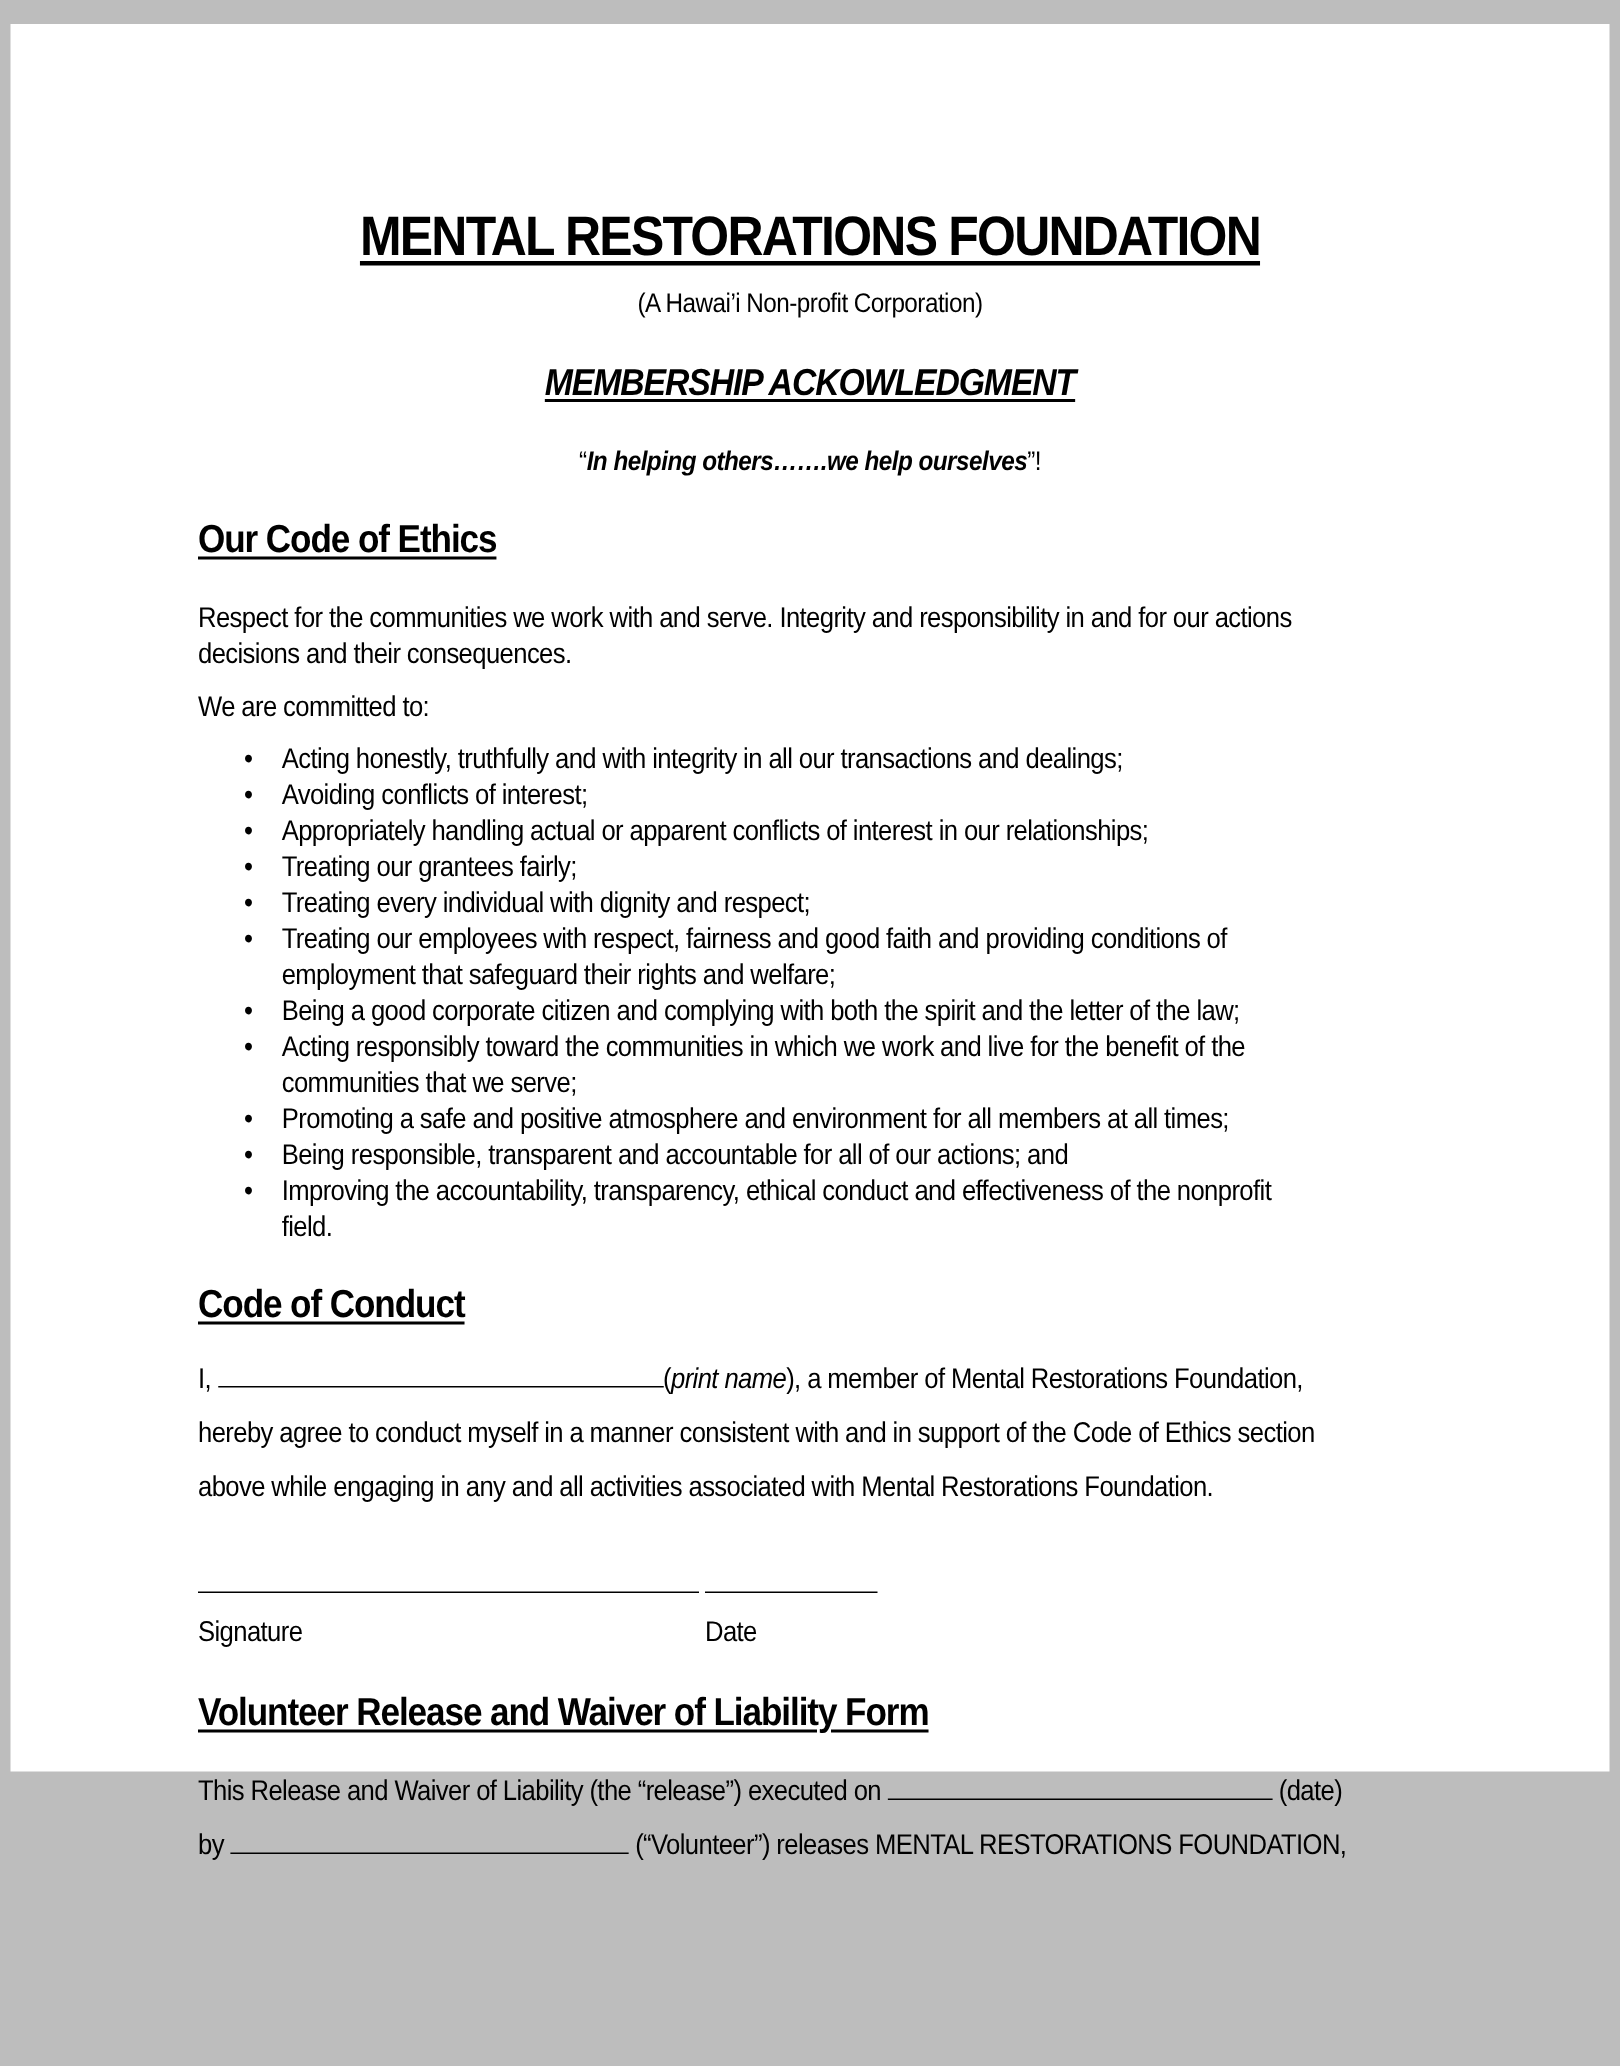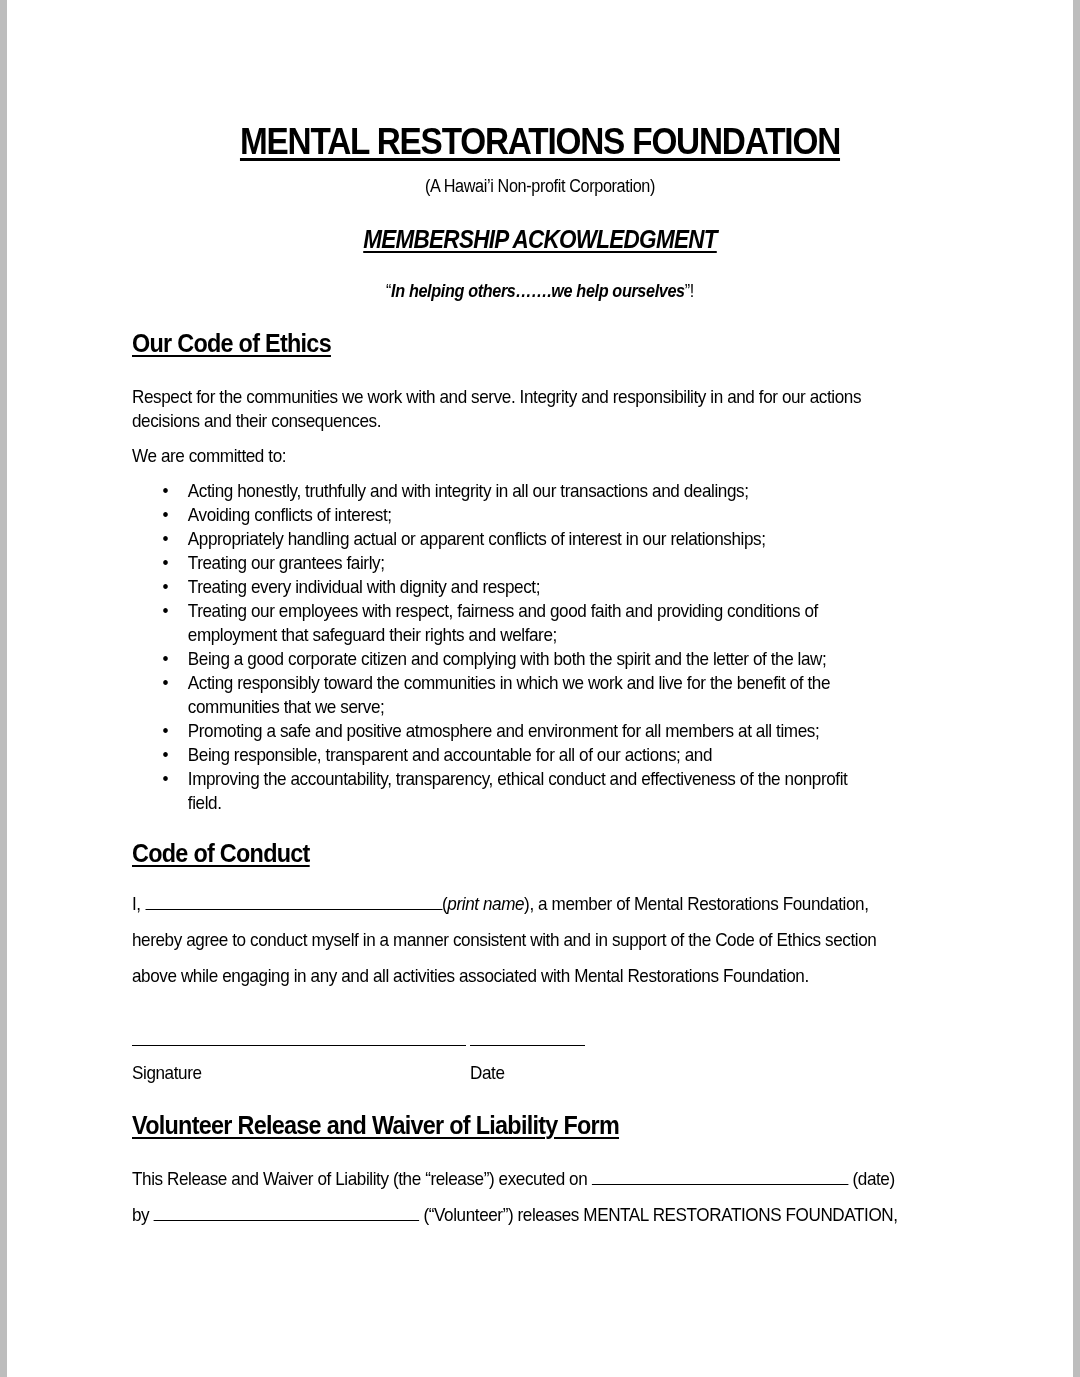--- a/index.html
+++ b/index.html
@@ -10,23 +10,23 @@
     width: 1080px;
     height: 1377px;
     background: #bdbdbd;
     overflow: hidden;
     font-family: "Liberation Sans", sans-serif;
     color: #000;
   }
   .page {
     position: absolute;
     left: 7px;
-    top: 0;
+    top: 16px;
     width: 1066px;
-    height: 1377px;
+    height: 1165px;
     background: #ffffff;
   }
   .content {
     position: absolute;
     left: 125px;
     top: 0;
     width: 830px;
   }
   .abs {
     position: absolute;

